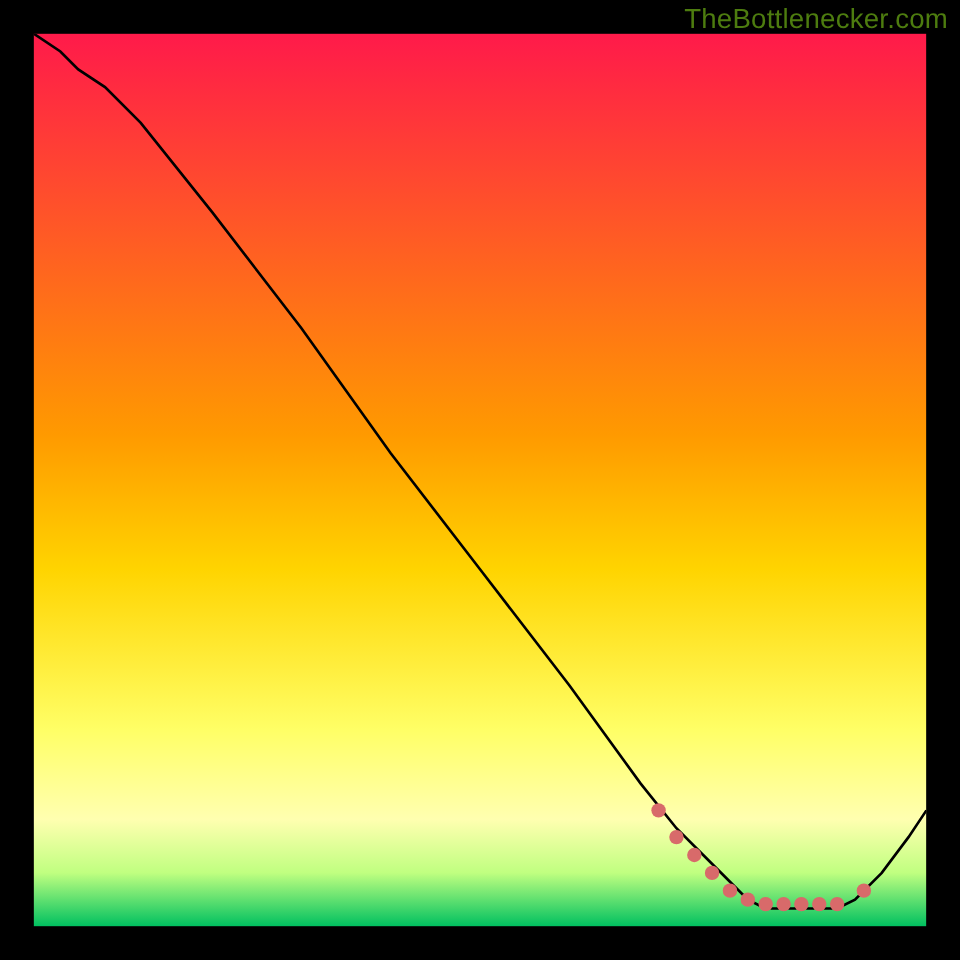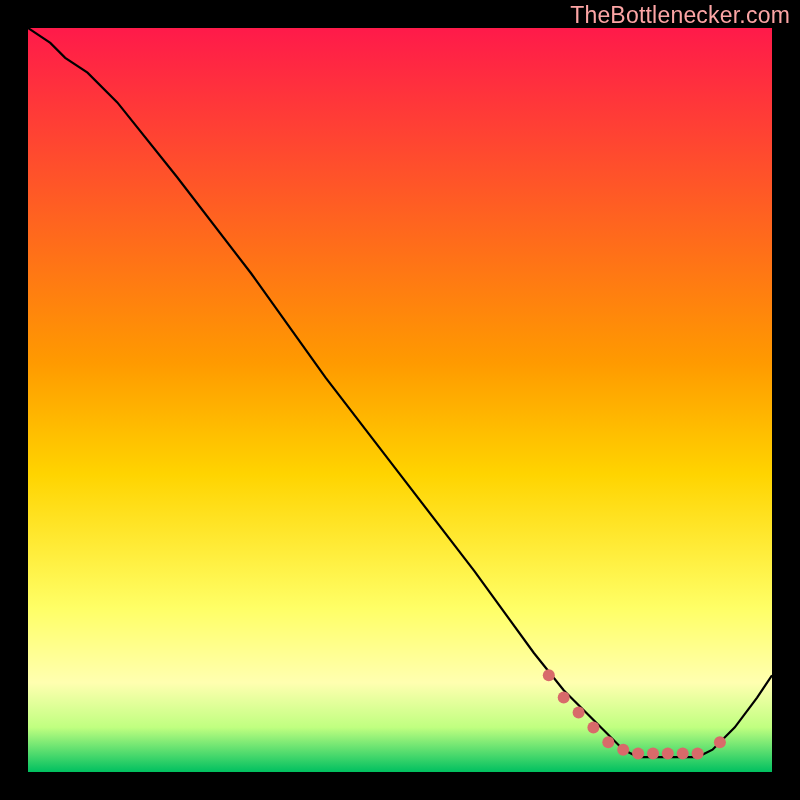--- a/index.html
+++ b/index.html
@@ -14,21 +14,21 @@
   .frame {
     position: relative;
     width: 800px;
     height: 800px;
     background: #000;
   }
   .watermark {
     position: absolute;
     top: 2px;
     right: 10px;
-    color: #fca5a5;
+    color: #4d7c0f;
     font-size: 23px;
     font-weight: 500;
     letter-spacing: 0.2px;
     z-index: 10;
   }
   .plot {
     position: absolute;
     left: 28px;
     top: 28px;
     width: 744px;

